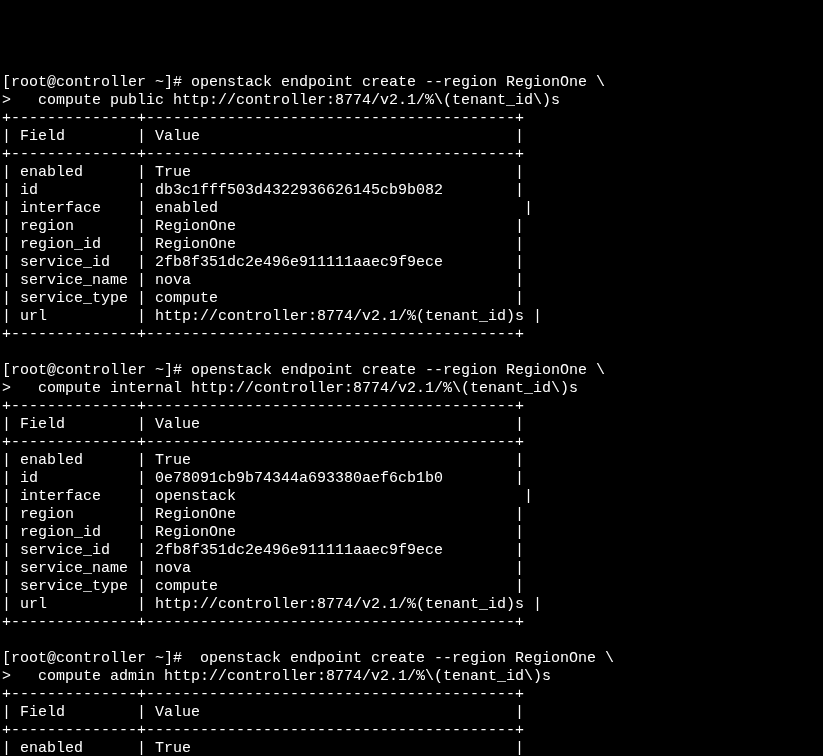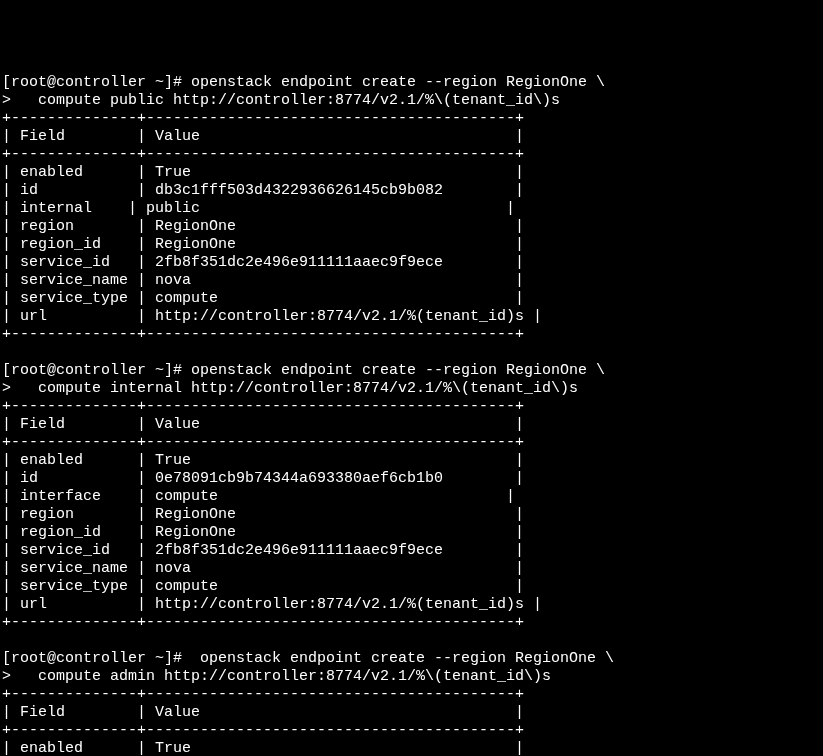--- a/index.html
+++ b/index.html
@@ -25,37 +25,37 @@
 
 
 
 <span><span>[root@controller ~]# openstack endpoint create --region RegionOne \</span>
 <span>&gt;   compute public http://controller:8774/v2.1/%\(tenant_id\)s</span>
 <span>+--------------+-----------------------------------------+</span>
 <span>| Field        | Value                                   |</span>
 <span>+--------------+-----------------------------------------+</span>
 <span>| enabled      | True                                    |</span>
 <span>| id           | db3c1fff503d4322936626145cb9b082        |</span>
-<span>| internal    | public                                  |</span>
+<span>| interface    | enabled                                  |</span>
 <span>| region       | RegionOne                               |</span>
 <span>| region_id    | RegionOne                               |</span>
 <span>| service_id   | 2fb8f351dc2e496e911111aaec9f9ece        |</span>
 <span>| service_name | nova                                    |</span>
 <span>| service_type | compute                                 |</span>
 <span>| url          | http://controller:8774/v2.1/%(tenant_id)s |</span>
 <span>+--------------+-----------------------------------------+</span>
 <span></span>
 <span>[root@controller ~]# openstack endpoint create --region RegionOne \</span>
 <span>&gt;   compute internal http://controller:8774/v2.1/%\(tenant_id\)s</span>
 <span>+--------------+-----------------------------------------+</span>
 <span>| Field        | Value                                   |</span>
 <span>+--------------+-----------------------------------------+</span>
 <span>| enabled      | True                                    |</span>
 <span>| id           | 0e78091cb9b74344a693380aef6cb1b0        |</span>
-<span>| interface    | compute                                |</span>
+<span>| interface    | openstack                                |</span>
 <span>| region       | RegionOne                               |</span>
 <span>| region_id    | RegionOne                               |</span>
 <span>| service_id   | 2fb8f351dc2e496e911111aaec9f9ece        |</span>
 <span>| service_name | nova                                    |</span>
 <span>| service_type | compute                                 |</span>
 <span>| url          | http://controller:8774/v2.1/%(tenant_id)s |</span>
 <span>+--------------+-----------------------------------------+</span>
 <span></span>
 <span>[root@controller ~]#  openstack endpoint create --region RegionOne \</span>
 <span>&gt;   compute admin http://controller:8774/v2.1/%\(tenant_id\)s</span>

